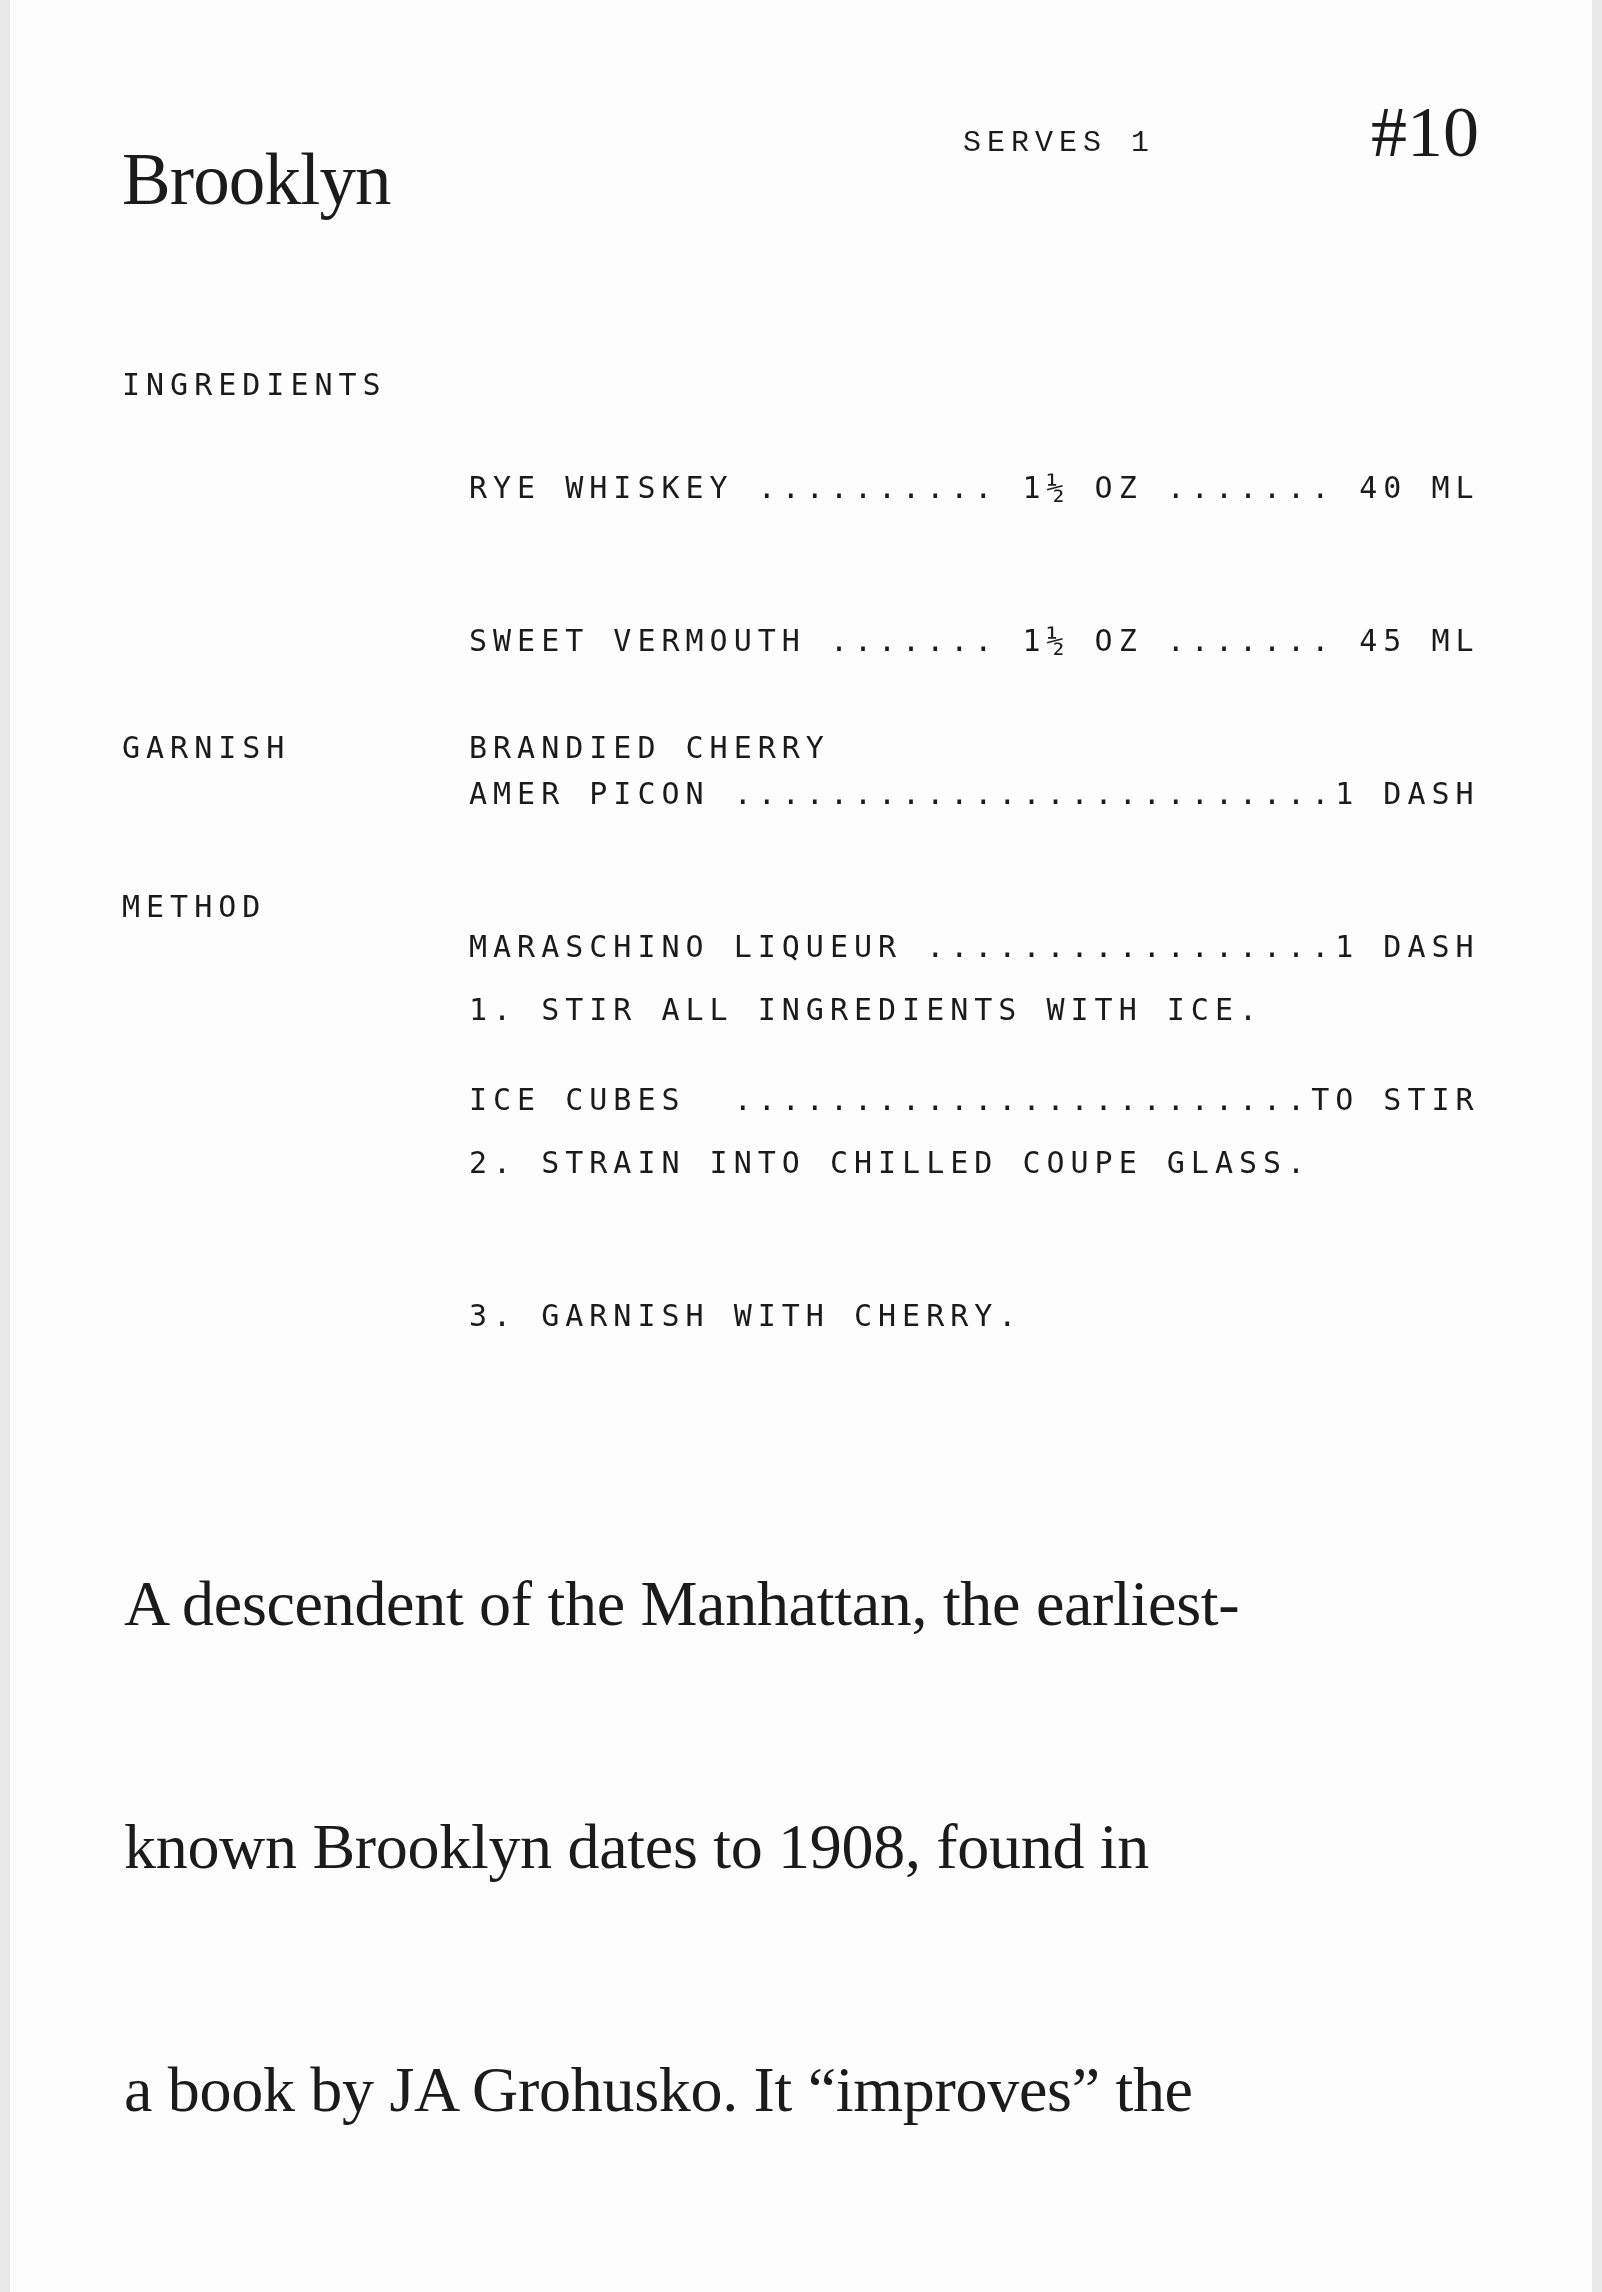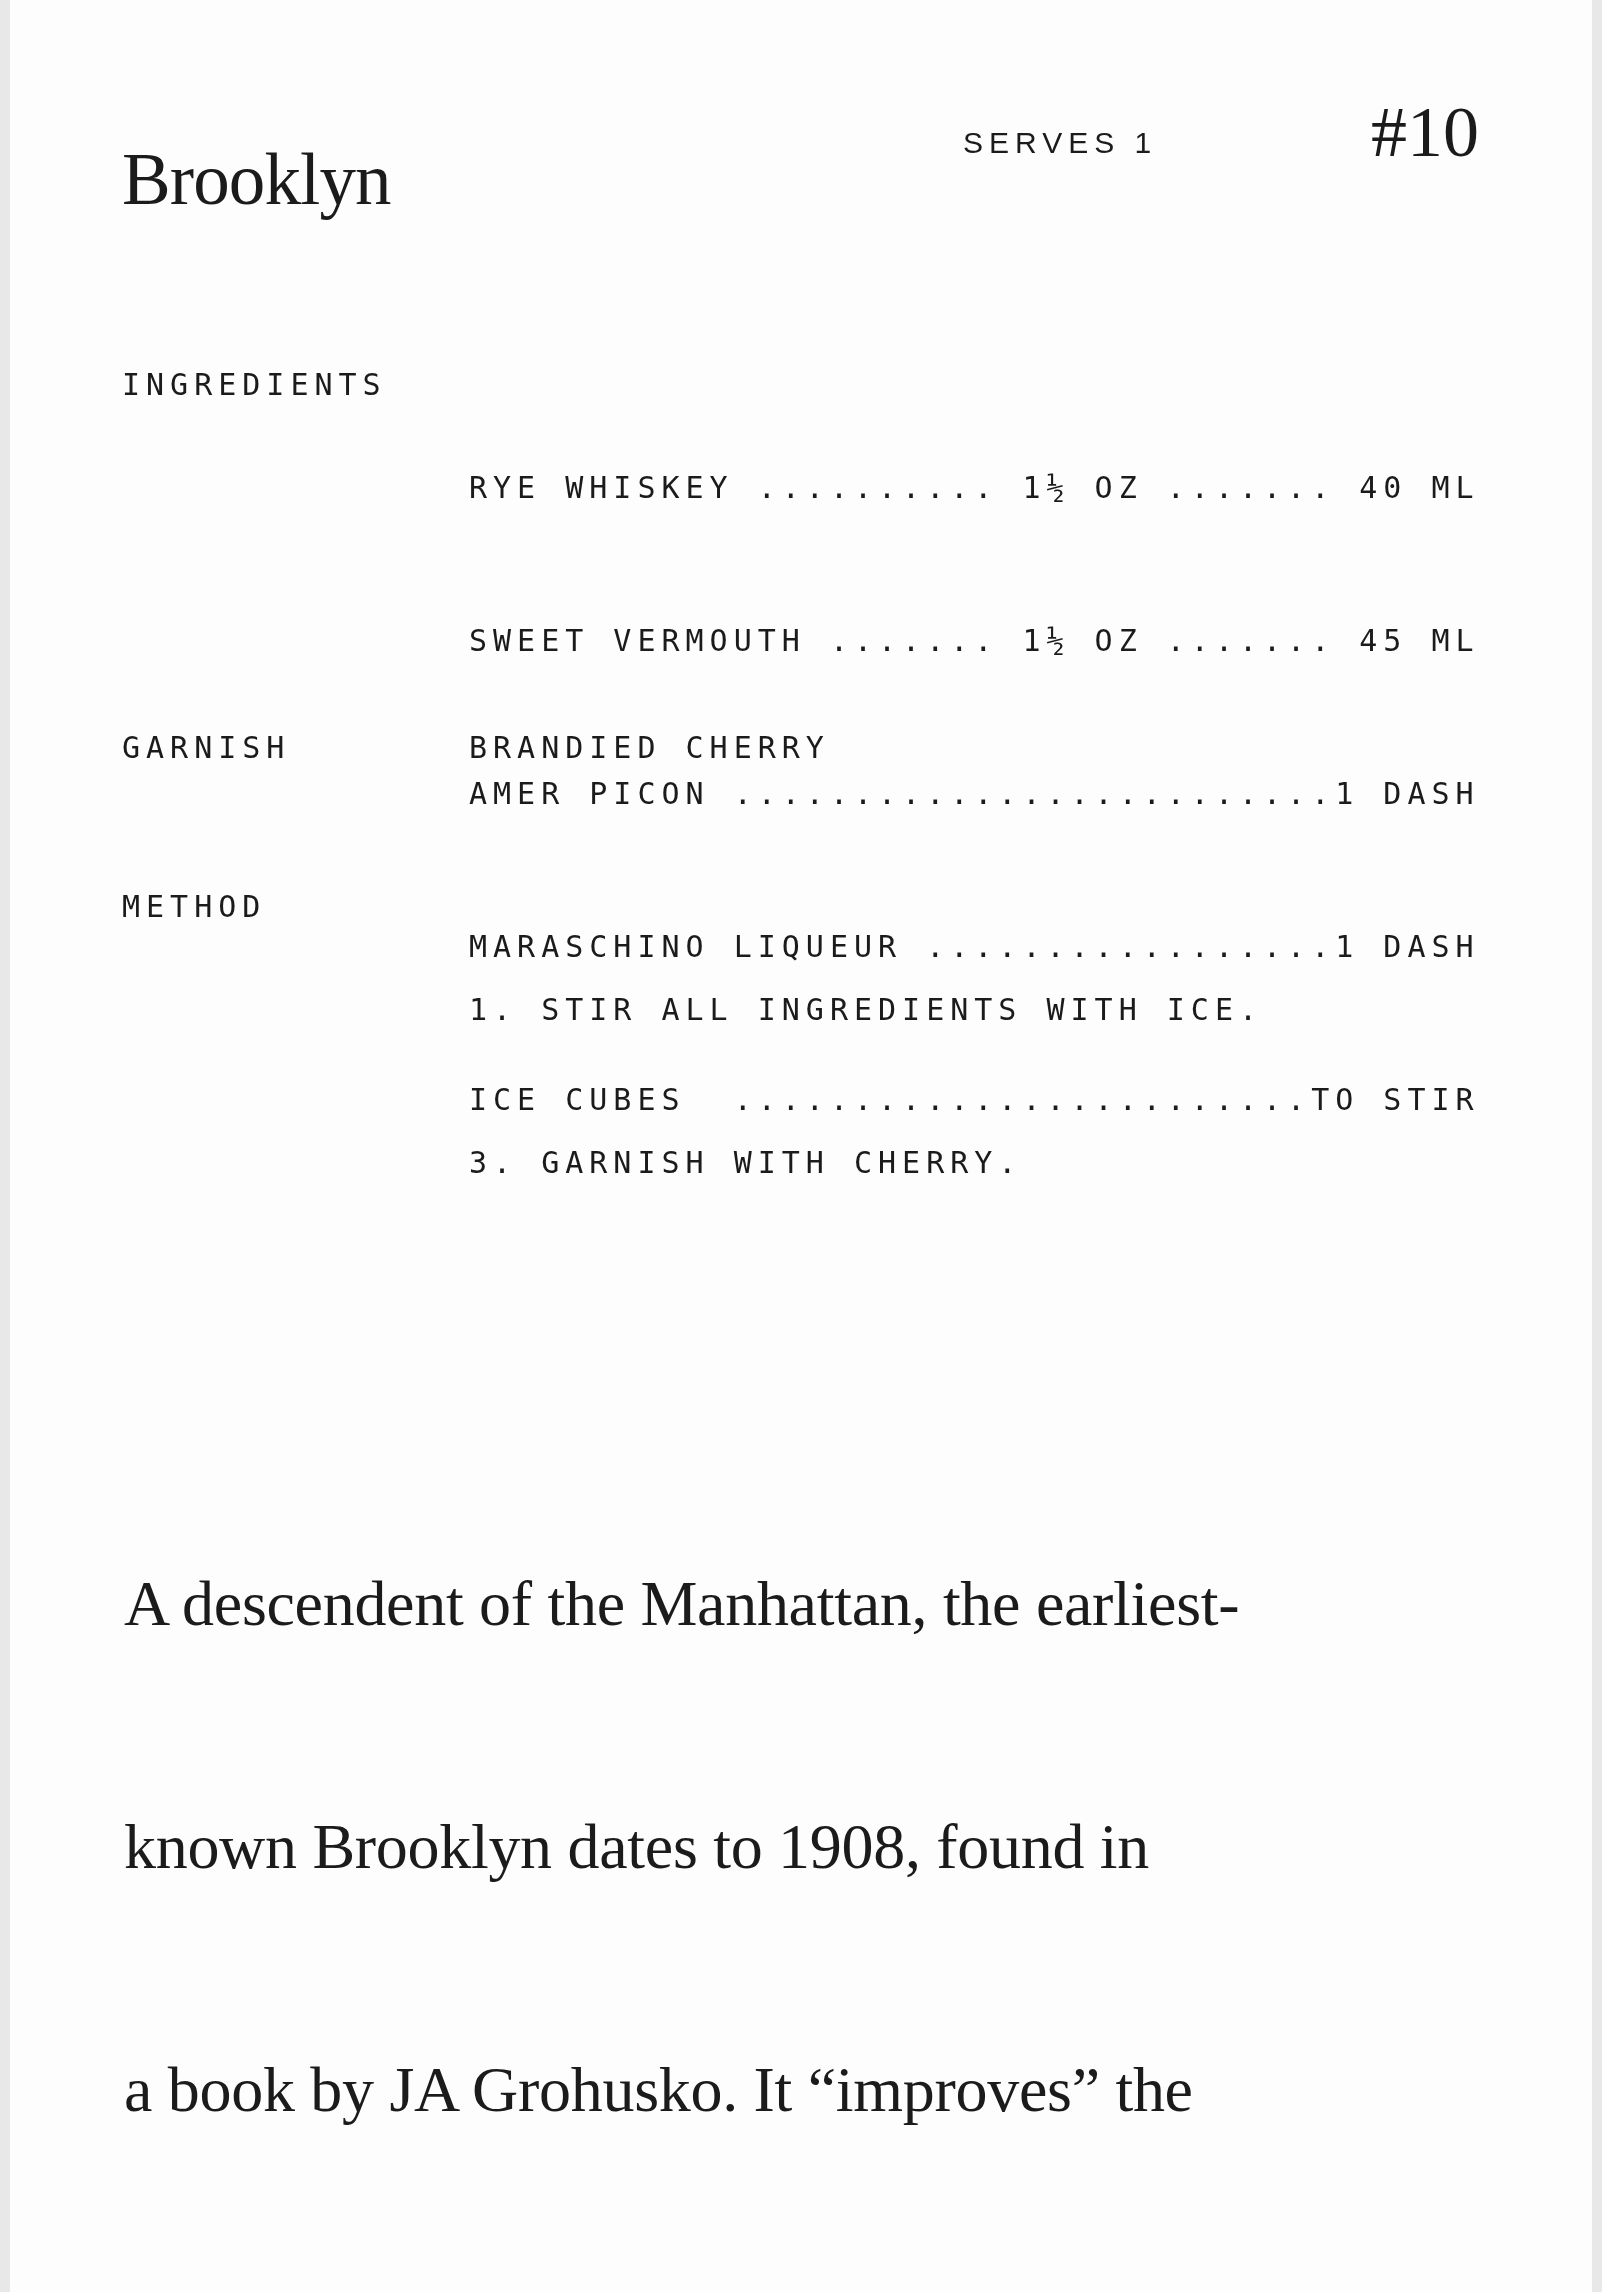--- a/index.html
+++ b/index.html
@@ -25,21 +25,21 @@
     font-weight: 400;
     font-size: 73px;
     line-height: 73px;
     letter-spacing: -0.9px;
     white-space: pre;
   }
   .serves {
     position: absolute;
     left: 953px;
     top: 128px;
-    font-family: Liberation Sans, sans-serif;
+    font-family: Liberation Mono, monospace;
     font-size: 30px;
     line-height: 30px;
     letter-spacing: 6px;
     white-space: pre;
   }
   .recipe-number {
     position: absolute;
     right: 113px;
     top: 96px;
     font-family: "Liberation Serif", serif;
@@ -113,20 +113,21 @@
     <div>MARASCHINO LIQUEUR .................1 DASH</div>
     <div>ICE CUBES  ........................TO STIR</div>
   </div>
 
   <div class="mono-label label-garnish">GARNISH</div>
   <div class="mono-single value-garnish">BRANDIED CHERRY</div>
 
   <div class="mono-label label-method">METHOD</div>
   <div class="mono-list rows-method">
     <div>1. STIR ALL INGREDIENTS WITH ICE.</div>
+    <div>2. STRAIN INTO CHILLED COUPE GLASS.</div>
     <div>3. GARNISH WITH CHERRY.</div>
   </div>
 
   <div class="description">
     <div>A descendent of the Manhattan, the earliest-</div>
     <div>known Brooklyn dates to 1908, found in</div>
     <div>a book by JA Grohusko. It “improves” the</div>
     <div>drink with dashes of bitter Amer Picon</div>
     
     

